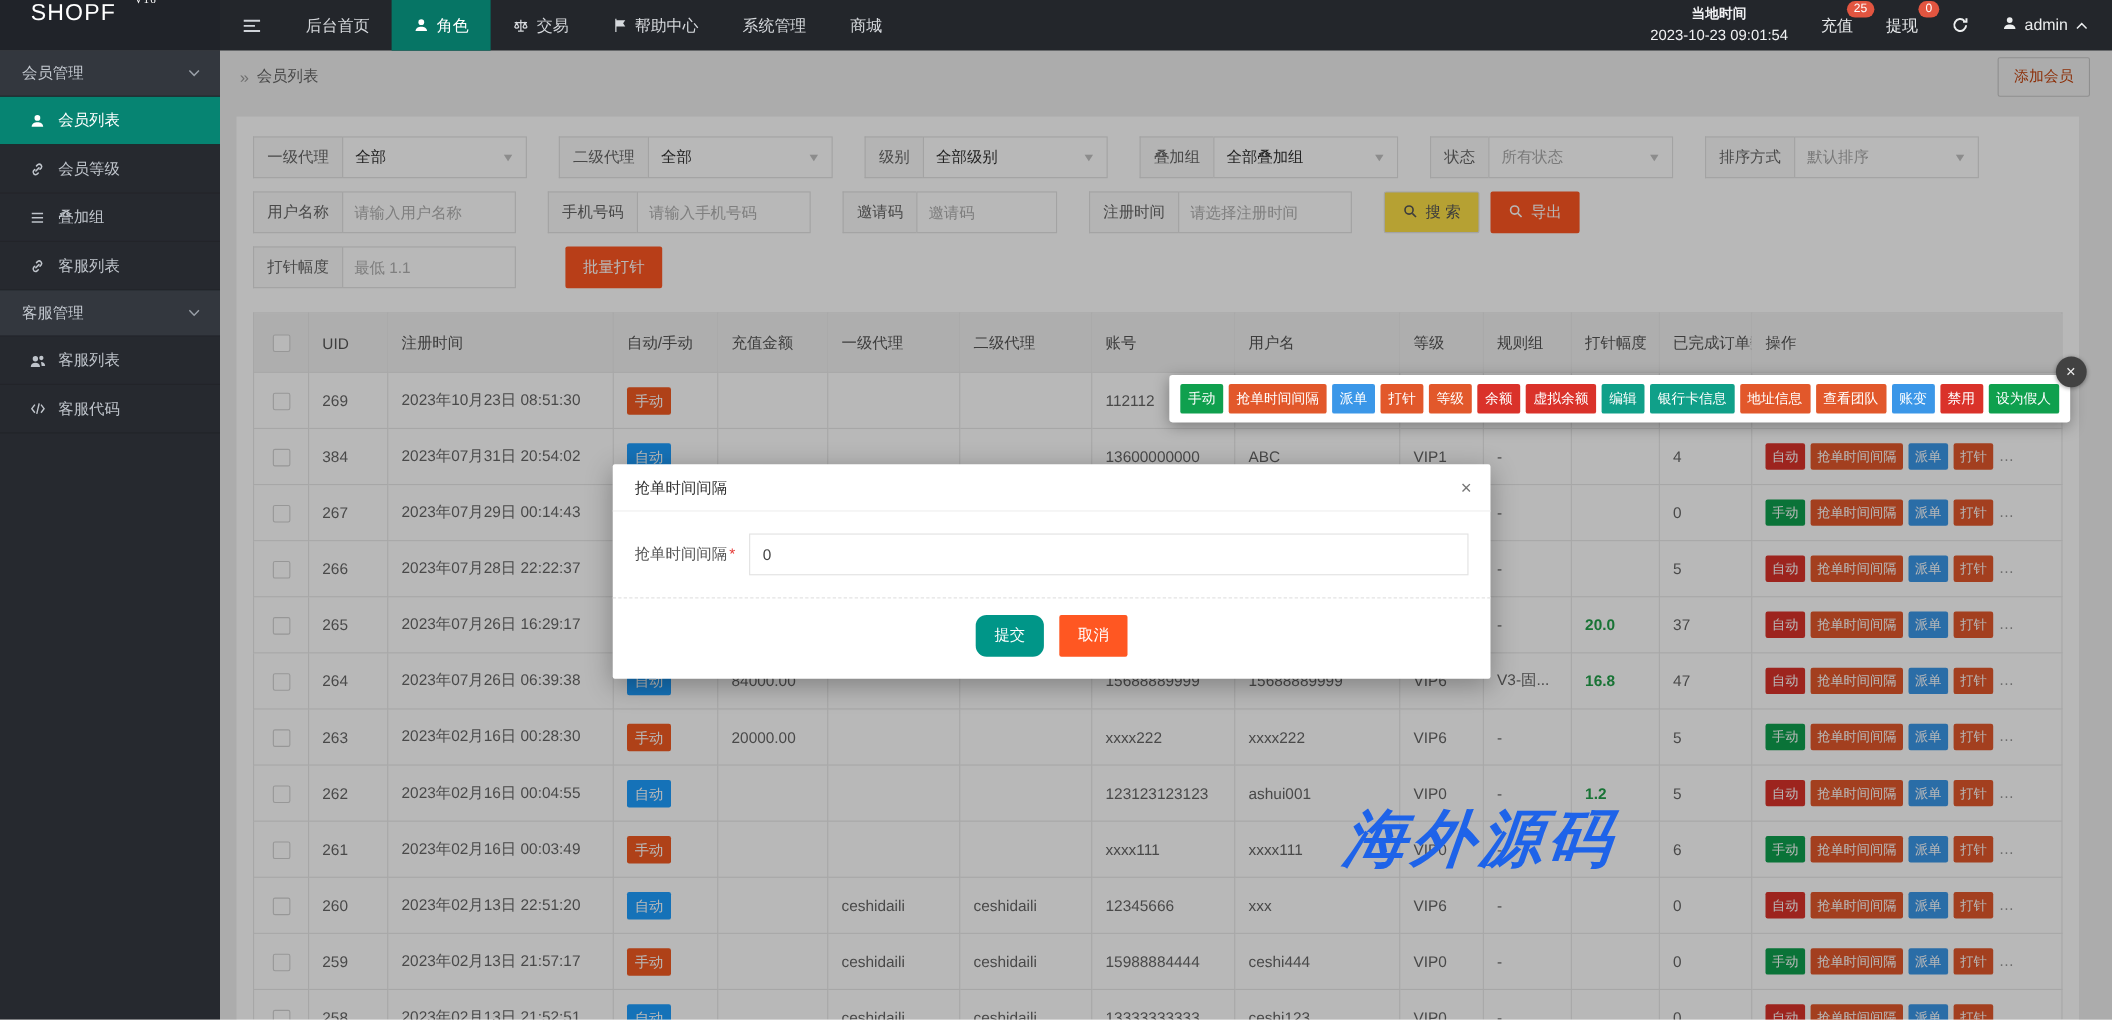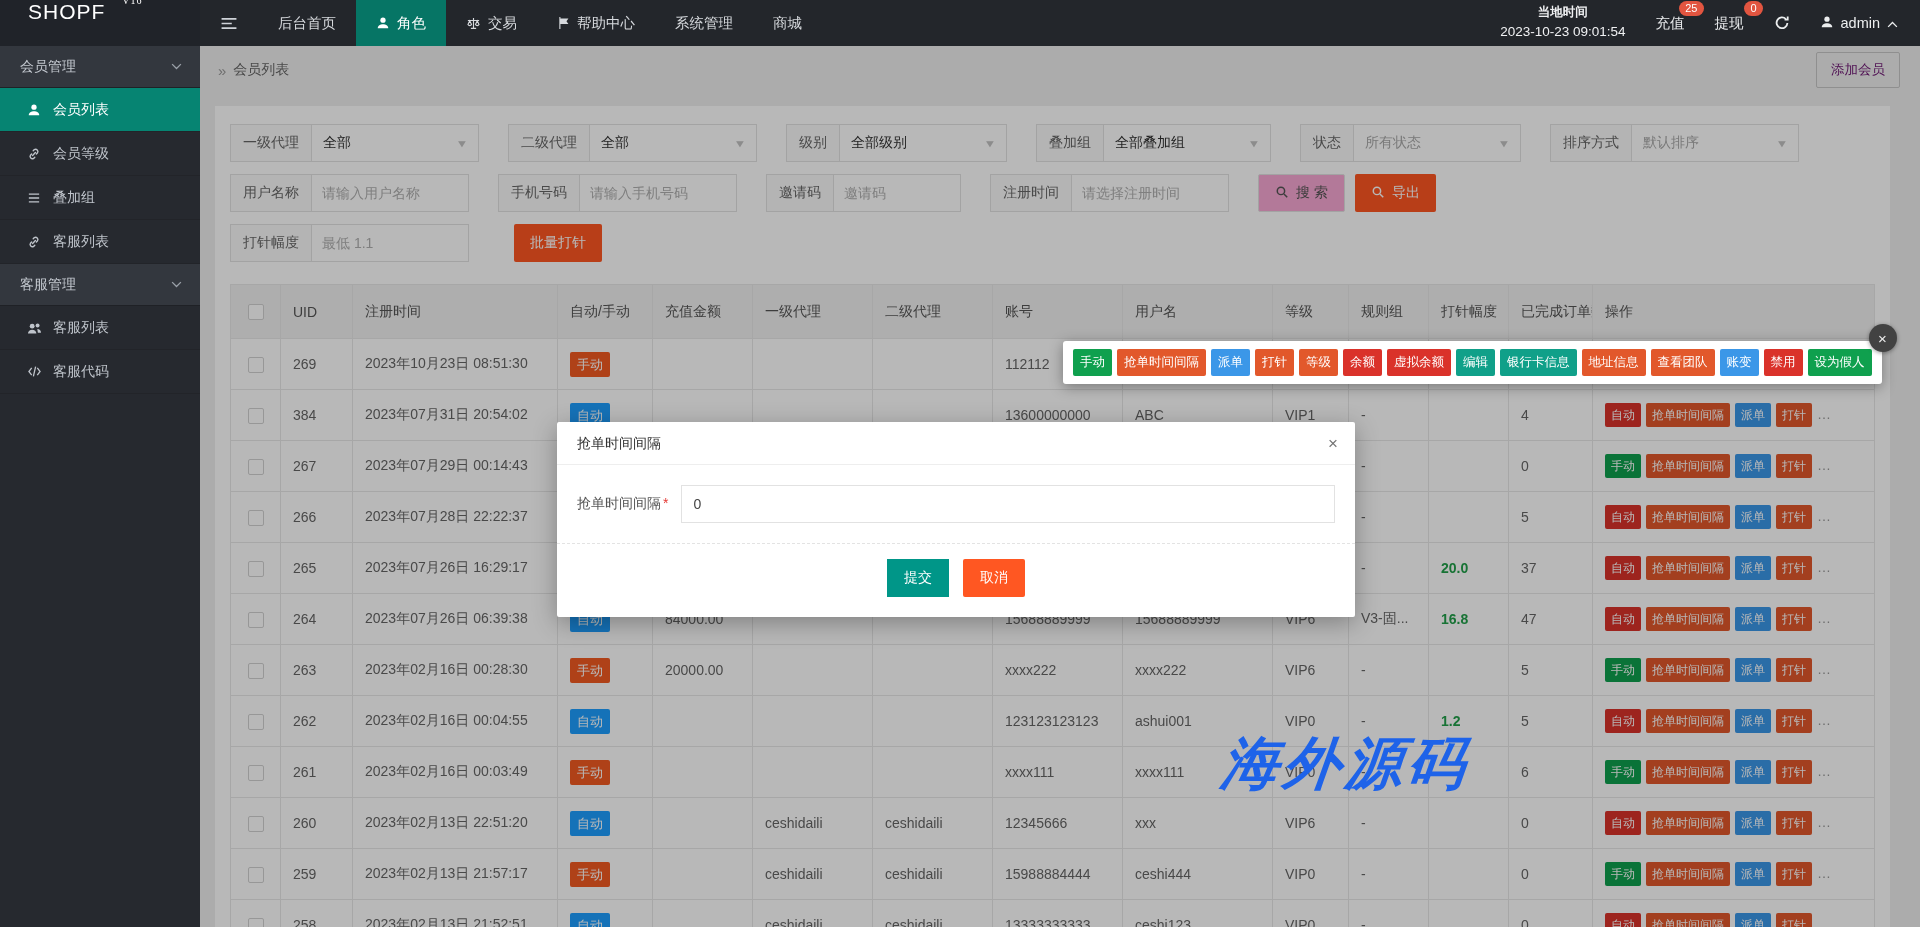--- a/index.html
+++ b/index.html
@@ -29,36 +29,36 @@
   .sb-group { height:42px; background:#33373e; color:#c3c8cf; display:flex; align-items:center; justify-content:space-between; padding:0 18px 0 20px; font-size:14px; border-bottom:1px solid #1f2126; cursor:pointer; }
   .sb-group .chev { color:#9aa0a8; display:flex; }
   .sb-item { height:44px; display:flex; align-items:center; gap:11px; padding-left:26px; color:#bfc4cb; font-size:14px; background:#26292f; border-bottom:1px solid #222429; cursor:pointer; }
   .sb-item.active { background:#068472; color:#fff; }
   .sb-item .ic { display:flex; align-items:center; width:16px; justify-content:center; }
 
   
   .main { position:absolute; left:200px; top:46px; right:0; bottom:0; background:#efefef; overflow:hidden; }
   .crumb { height:48px; display:flex; align-items:center; padding:0 20px 0 18px; color:#666; font-size:14px; }
   .crumb .arrow { color:#999; margin-right:7px; font-size:15px; }
-  .add-btn { margin-left:auto; border:1px solid #c6c6c6; background:transparent; padding:8px 14px; font-size:13.5px; color:#701a75; border-radius:2px; cursor:pointer; }
+  .add-btn { margin-left:auto; border:1px solid #c6c6c6; background:transparent; padding:8px 14px; font-size:13.5px; color:#c2410c; border-radius:2px; cursor:pointer; }
 
   .card { margin:12px 30px 0 15px; background:#fff; padding:18px 15px 40px; }
 
   .f-row { display:flex; margin-bottom:12px; align-items:center; }
   .f-pair { display:flex; height:38px; margin-right:29px; }
   .f-label { border:1px solid #e2e2e2; border-right:none; background:#fafafa; display:flex; align-items:center; padding:0 12px; color:#666; font-size:14px; white-space:nowrap; }
   .f-select { border:1px solid #e2e2e2; width:168px; display:flex; align-items:center; justify-content:space-between; padding:0 11px; color:#333; font-size:14px; background:#fff; cursor:pointer; }
   .f-select .arrow { color:#c2c2c2; font-size:10px; transform:scaleX(1.3); }
   .f-select.muted .val { color:#a9a9a9; }
   .f-input { border:1px solid #e2e2e2; width:158px; padding:0 10px; font-size:14px; color:#333; outline:none; height:38px; }
   .f-input::placeholder, .modal-input::placeholder { color:#b0b0b0; }
   .f-input.w-code { width:128px; }
   .f-input.w-date { width:158px; }
   .btn { border:none; border-radius:2px; font-size:14px; display:inline-flex; align-items:center; gap:7px; padding:0 16px; height:38px; cursor:pointer; white-space:nowrap; }
-  .btn-search { background:#f9a8d4; border:1px solid #e2e2e2; color:#555; margin-right:10px; }
+  .btn-search { background:#fde047; border:1px solid #e2e2e2; color:#555; margin-right:10px; }
   .btn-export { background:#ff5722; color:#fff; }
   .btn-batch { background:#ff5722; color:#fff; margin-left:16px; }
 
   
   .table-wrap { margin-top:22px; }
   table { width:100%; border-collapse:collapse; table-layout:fixed; font-size:14px; color:#666; }
   th,td { border:1px solid #e8e8e8; padding:0 12px; height:51px; text-align:left; font-weight:normal; overflow:hidden; white-space:nowrap; }
   thead th { background:#f2f2f2; height:54px; color:#555; }
   .col-cb { text-align:center; padding:0; }
   .cb { width:16px; height:16px; border:1px solid #d2d2d2; background:#fff; display:inline-block; border-radius:2px; vertical-align:middle; cursor:pointer; }
@@ -75,21 +75,21 @@
   .popup-close { position:absolute; top:-17px; right:-15px; width:28px; height:28px; border-radius:50%; background:#424242; color:#ededed; display:flex; align-items:center; justify-content:center; font-size:15px; cursor:pointer; box-shadow:0 1px 4px rgba(0,0,0,.4); }
 
   .modal { position:absolute; left:557px; top:422px; width:798px; z-index:40; background:#fff; border-radius:2px; box-shadow:0 6px 24px rgba(0,0,0,.3); }
   .modal-title { height:43px; line-height:43px; padding:0 20px; color:#333; font-size:14px; border-bottom:1px solid #eee; position:relative; }
   .modal-x { position:absolute; right:17px; top:0; font-size:17px; color:#757575; cursor:pointer; }
   .modal-body { display:flex; align-items:center; padding:20px; gap:13px; }
   .modal-label { font-size:14px; color:#555; white-space:nowrap; }
   .req { color:#e53935; margin-left:2px; font-size:14px; }
   .modal-input { flex:1; height:38px; border:1px solid #e2e2e2; padding:0 11px; font-size:14px; color:#444; outline:none; }
   .modal-footer { border-top:1px dashed #e3e3e3; padding:15px 0 20px; display:flex; justify-content:center; gap:14px; }
-  .btn-submit { background:#009688; color:#fff; height:38px; padding:0 17px; font-size:14px; border:none; border-radius:0; cursor:pointer; }
+  .btn-submit { background:#009688; color:#fff; height:38px; padding:0 17px; font-size:14px; border:none; border-radius:10px; cursor:pointer; }
   .btn-cancel { background:#ff5722; color:#fff; height:38px; padding:0 17px; font-size:14px; border:none; border-radius:2px; cursor:pointer; }
 
   .watermark { position:absolute; left:1222px; top:734px; z-index:45; line-height:1; pointer-events:none; }
   .wm1 { font-family:"DejaVu Serif","Liberation Serif",serif; font-style:italic; font-weight:bold; font-size:57px; color:#1e63e9; letter-spacing:5px; transform:skewX(-6deg); }
   .wm2 { font-size:30px; font-weight:bold; color:#e60012; margin-top:-4px; letter-spacing:0.5px; text-align:center; }
 </style>
 </head>
 <body>
 
 <div class="navbar">

